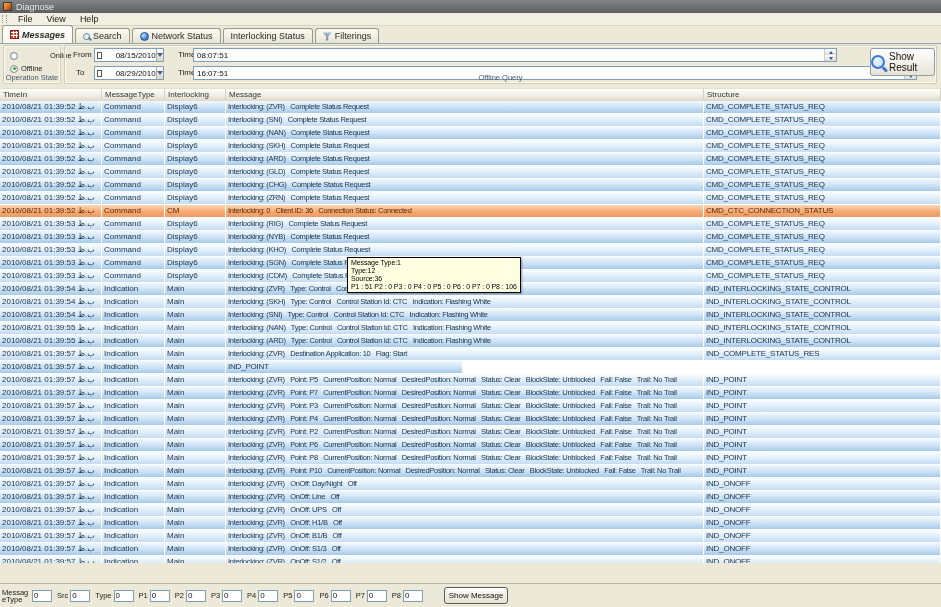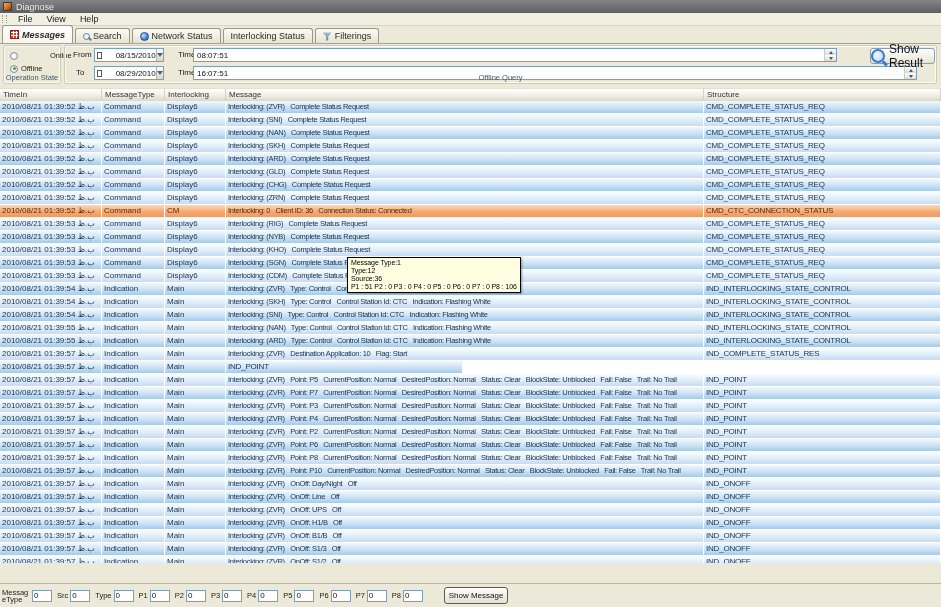--- a/index.html
+++ b/index.html
@@ -74,24 +74,24 @@
     border-top:4px solid #44618c;}
   .timefield{position:absolute;height:14px;background:#fff;border:1px solid #7f9db9;
     box-sizing:border-box;display:flex;align-items:center;font-size:8px;color:#111;padding-left:3px;}
   .spinner{margin-left:auto;width:12px;height:100%;display:flex;flex-direction:column;
     border-left:1px solid #c9c9c9;box-sizing:border-box;}
   .spin{flex:1;background:linear-gradient(#fefefe,#dcdcd2);display:flex;align-items:center;justify-content:center;}
   .tri-up{width:0;height:0;border-left:2.5px solid transparent;border-right:2.5px solid transparent;
     border-bottom:3px solid #3a5a9a;}
   .tri-dn{width:0;height:0;border-left:2.5px solid transparent;border-right:2.5px solid transparent;
     border-top:3px solid #3a5a9a;}
-  .btn-showresult{position:absolute;left:805px;top:2px;width:65px;height:16px;
+  .btn-showresult{position:absolute;left:805px;top:2px;width:65px;height:28px;
     display:flex;align-items:center;justify-content:center;gap:4px;
     background:linear-gradient(180deg,#fefefe,#e7e4d6);border:1px solid #8d9cab;border-radius:3px;
-    font-size:12px;color:#111;box-sizing:border-box;}
+    font-size:10px;color:#111;box-sizing:border-box;}
   .icon-mag-big{width:14px;height:14px;border:2px solid #3b7ad4;border-radius:50%;position:relative;
     box-sizing:border-box;background:radial-gradient(circle at 35% 35%,#eef6ff,#bed9f5);flex:0 0 auto;}
   .icon-mag-big::after{content:'';position:absolute;width:6px;height:2.5px;background:#3b7ad4;
     transform:rotate(45deg);right:-5px;bottom:-3px;border-radius:1px;}
 
   
   .thead{left:0;top:88px;width:941px;height:13px;
     background:linear-gradient(180deg,#ffffff,#f0eee3 55%,#dcd8c9);
     display:flex;font-size:8px;color:#333;box-sizing:border-box;border-top:1px solid #e3e0d2;}
   .th{box-sizing:border-box;padding:1px 0 0 3px;border-right:1px solid #d4d1c1;overflow:hidden;white-space:nowrap;}

